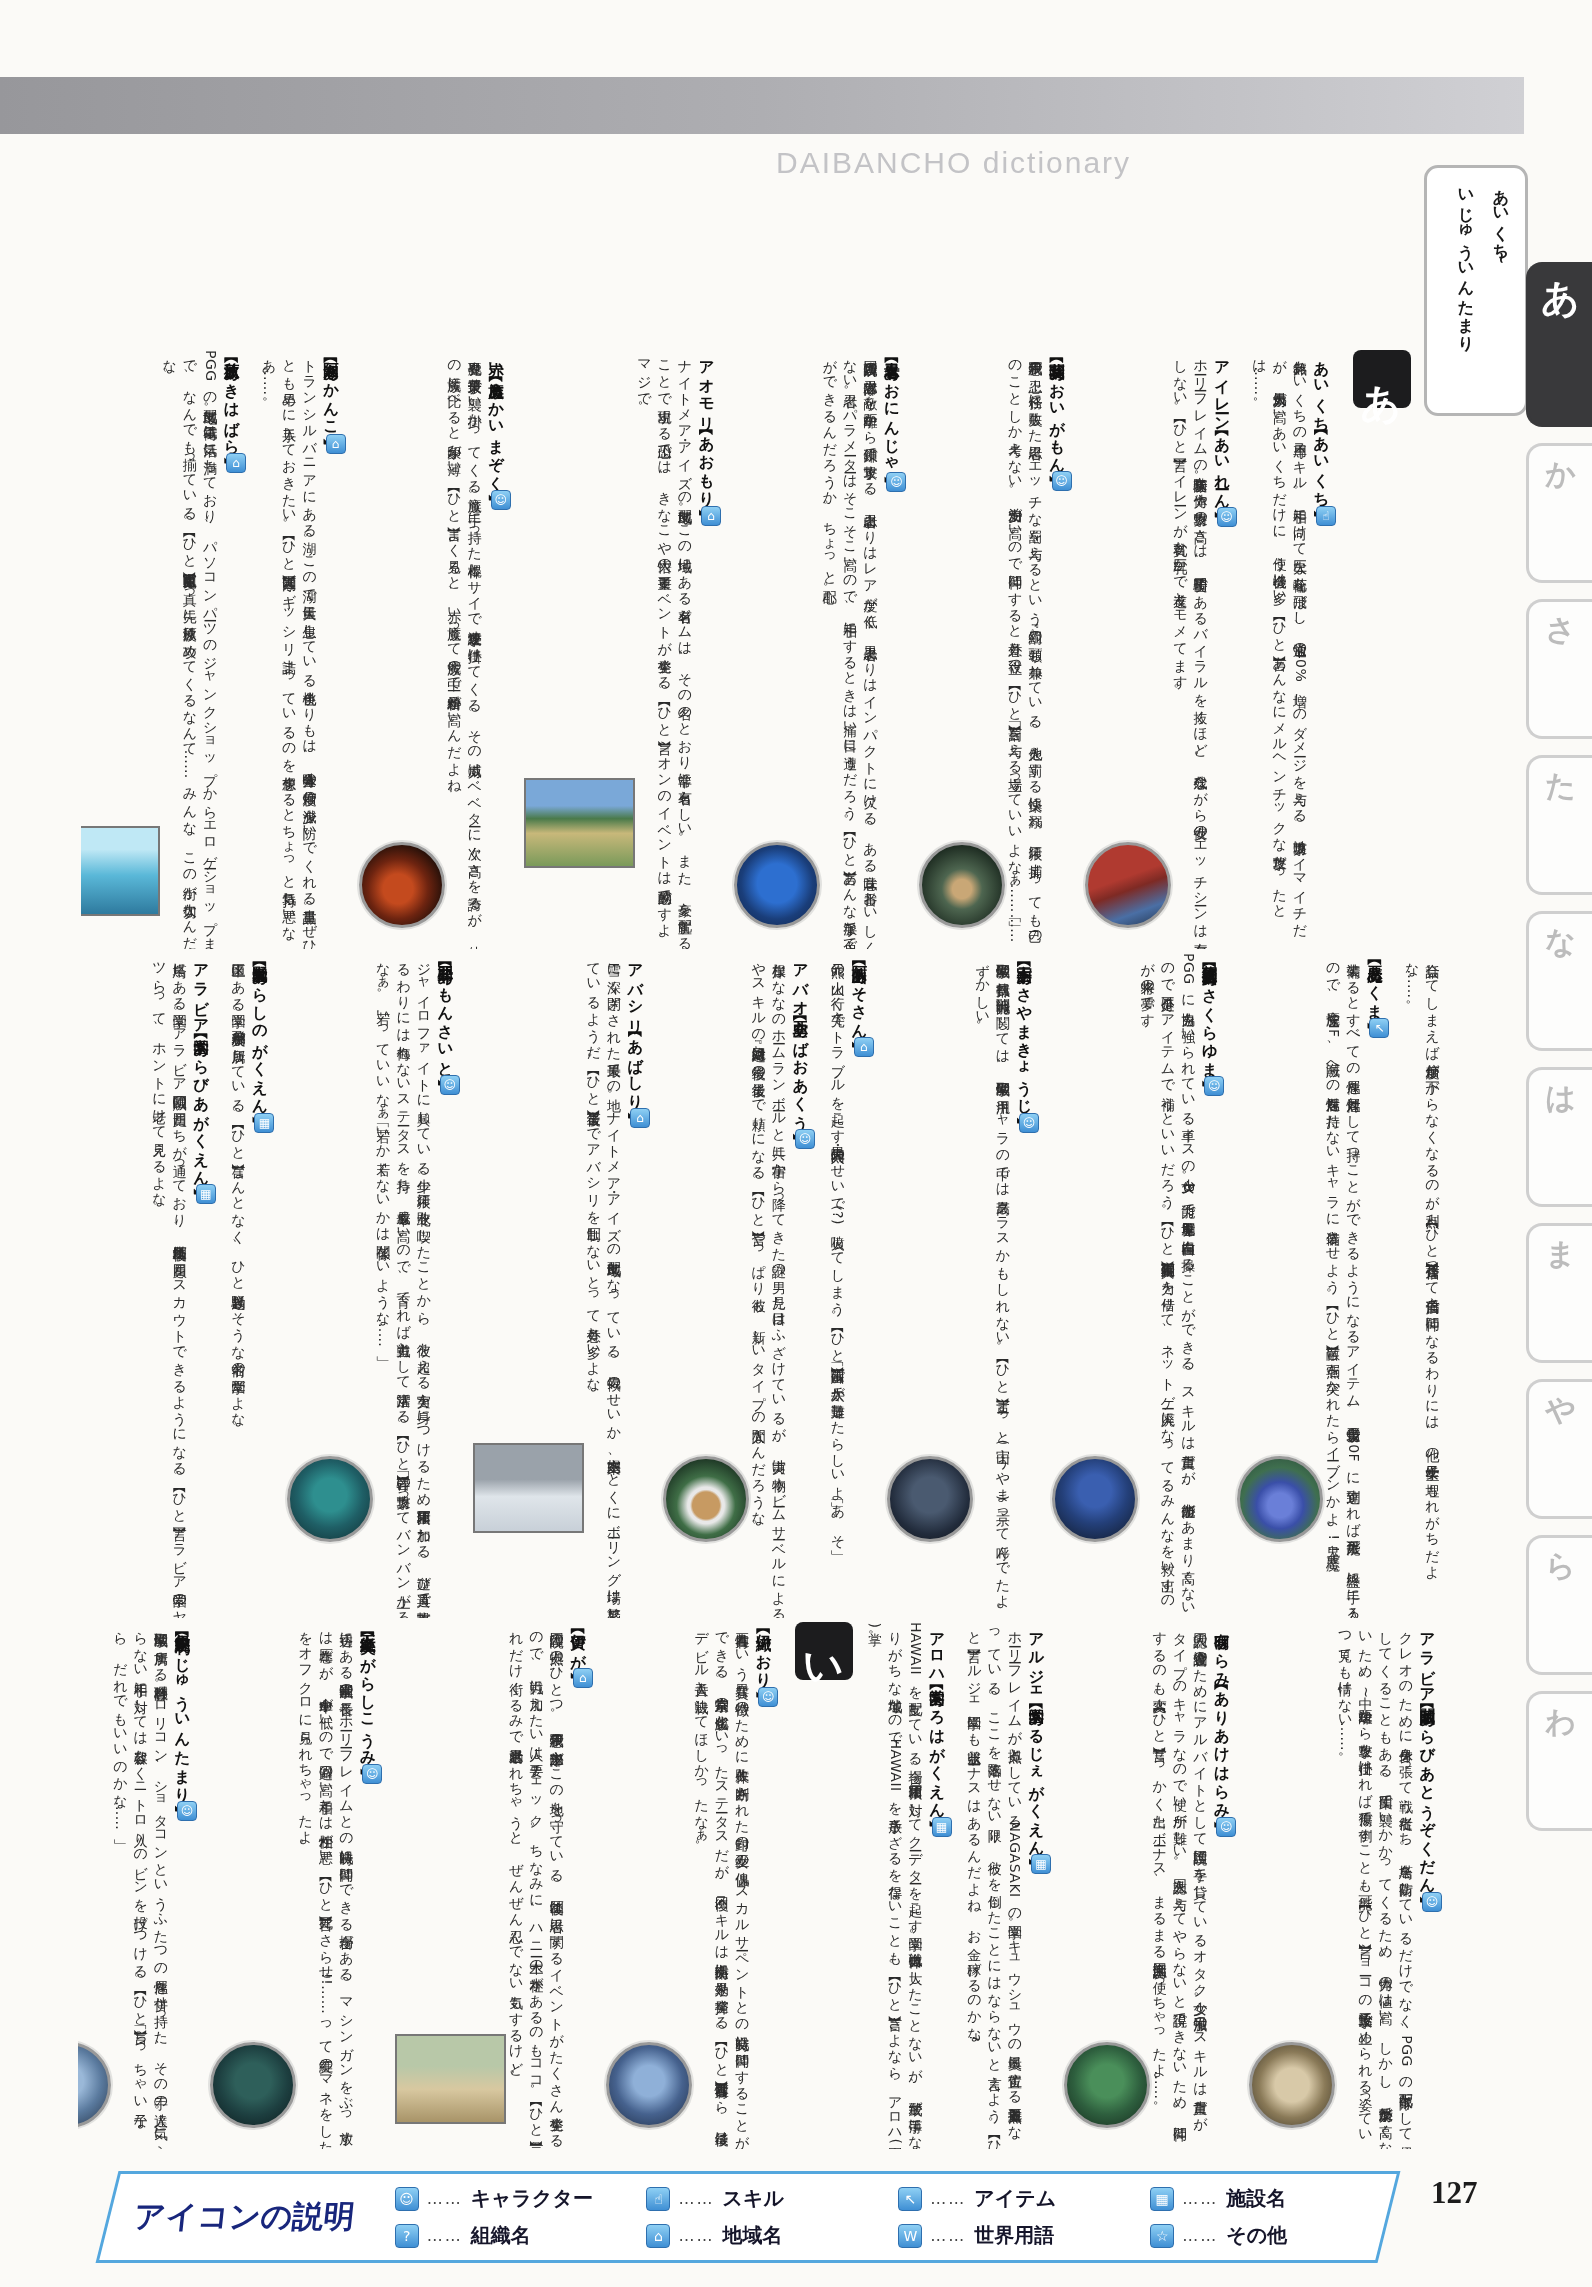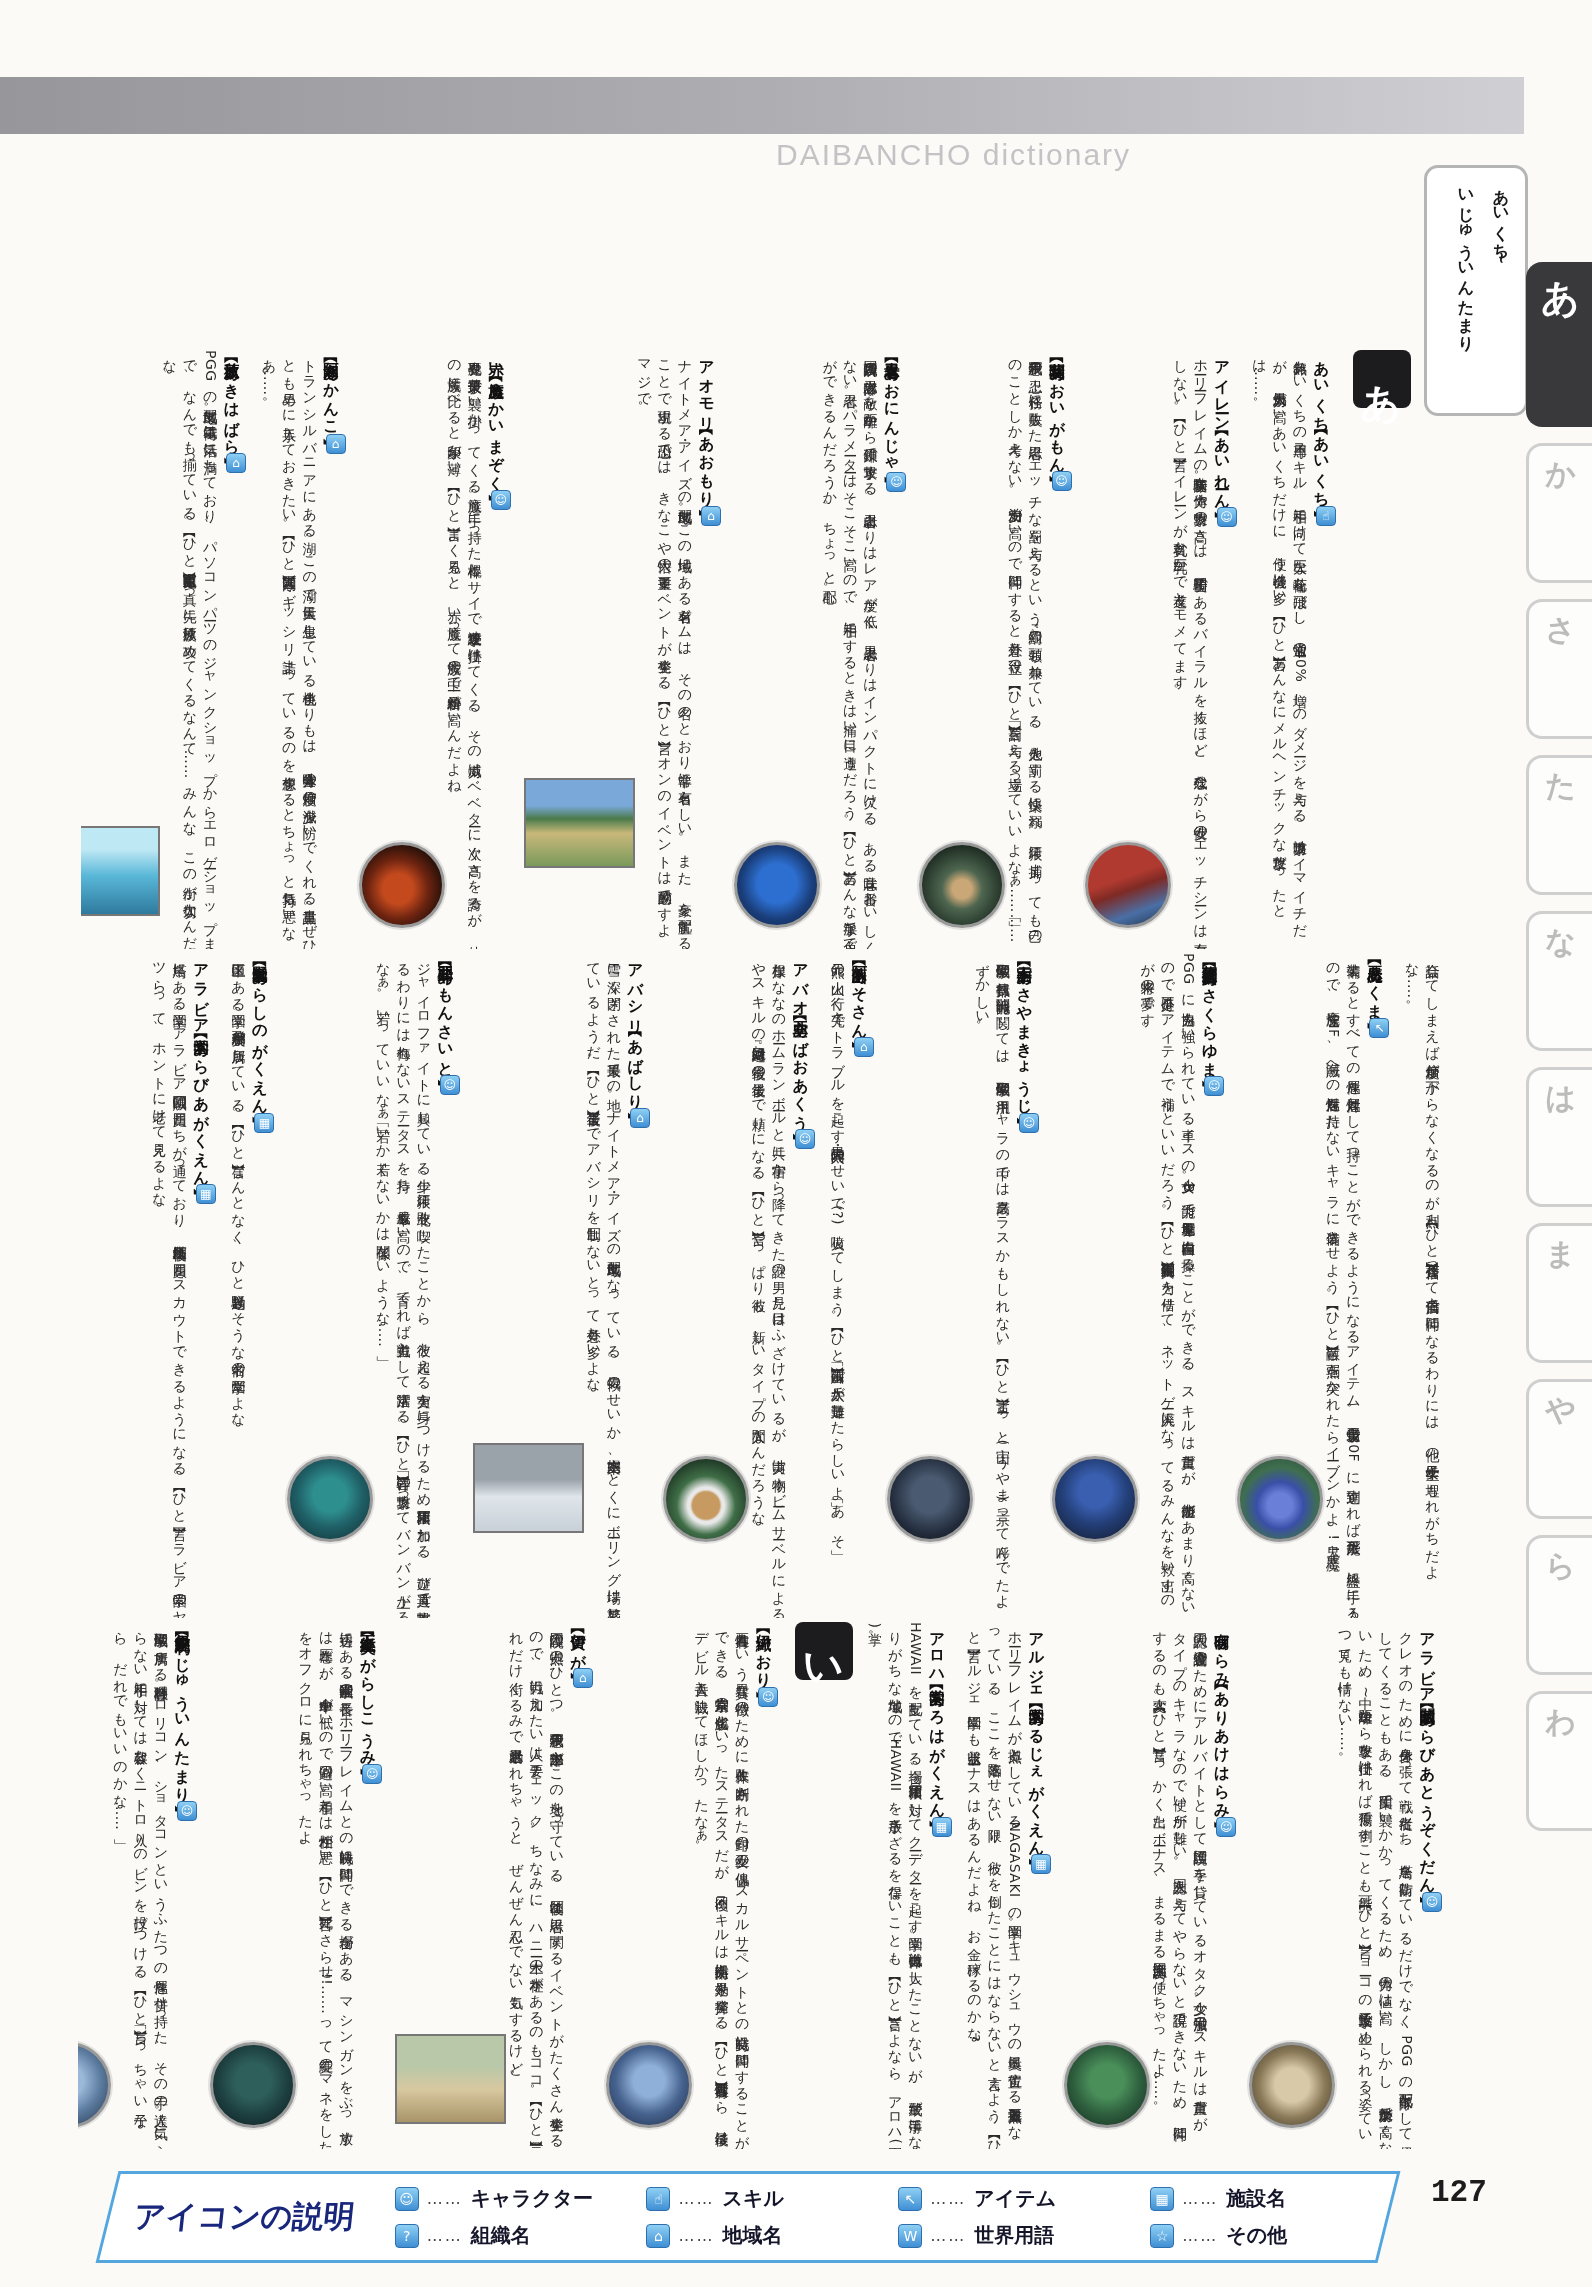--- a/index.html
+++ b/index.html
@@ -1,21 +1,21 @@
 <!DOCTYPE html>
 <html lang="ja"><head>
 <meta charset="utf-8">
 <style>
   html,body{margin:0;padding:0;background:#e8e7e3;}
   .page{position:relative;width:1592px;height:2288px;background:#fbfaf7;overflow:hidden;
         font-family:"DejaVu Sans",sans-serif;color:#222;}
   
   .header-bar{position:absolute;left:0;top:77px;width:1524px;height:57px;
               background:linear-gradient(to right,#97979b,#aeaeb2 50%,#c2c2c6 80%,#d0d0d4);}
-  .header-title{position:absolute;left:776px;top:138px;font-family:"Liberation Sans",sans-serif;
+  .header-title{position:absolute;left:776px;top:146px;font-family:"Liberation Sans",sans-serif;
                 font-size:30px;color:#c3c3c6;letter-spacing:2px;}
   
   .range-tab{position:absolute;right:64px;top:165px;width:86px;height:225px;border:3px solid #b5b5b5;
              border-radius:14px;background:#fff;writing-mode:vertical-rl;padding:10px 6px;
              font-size:16px;font-weight:bold;color:#1a1a1a;line-height:2.2;}
   .range-tab span{display:block;}
   .kana-tabs{position:absolute;right:0;top:262px;width:66px;display:flex;flex-direction:column;gap:16px;}
   .ktab{width:66px;height:140px;border:3px solid #cfcfcf;border-right:none;border-radius:16px 0 0 16px;
         background:#fdfdfc;display:flex;justify-content:center;align-items:flex-start;padding-top:8px;
         font-size:30px;font-weight:bold;color:#bcbcbc;box-sizing:border-box;}
@@ -70,21 +70,21 @@
   .legend-inner{transform:skewX(14deg);display:flex;align-items:center;width:100%;padding:0 24px;}
   .legend-title{font-size:31px;font-weight:bold;color:#18267c;margin-right:40px;white-space:nowrap;
                 transform:skewX(-6deg);}
   .legend-grid{display:grid;grid-auto-flow:column;grid-template-rows:repeat(2,1fr);
                grid-template-columns:repeat(4,1fr);gap:10px 40px;flex:1;}
   .legend-item{display:flex;align-items:center;gap:8px;white-space:nowrap;}
   .legend-item .eicon{width:22px;height:22px;line-height:22px;font-size:14px;margin:0;}
   .legend-dots{color:#444;font-size:16px;letter-spacing:2px;}
   .legend-label{font-size:20px;font-weight:bold;color:#15152a;}
   
-  .page-number{position:absolute;left:1431px;top:2175px;font-family:Liberation Mono, monospace;
+  .page-number{position:absolute;left:1431px;top:2175px;font-family:Liberation Serif, serif;
                font-size:31px;font-weight:bold;color:#1c1c1c;}
 </style>
 </head>
 <body>
 
 <div class="page">
 
   <div class="header-bar"></div>
   <div class="header-title">DAIBANCHO dictionary</div>
 

